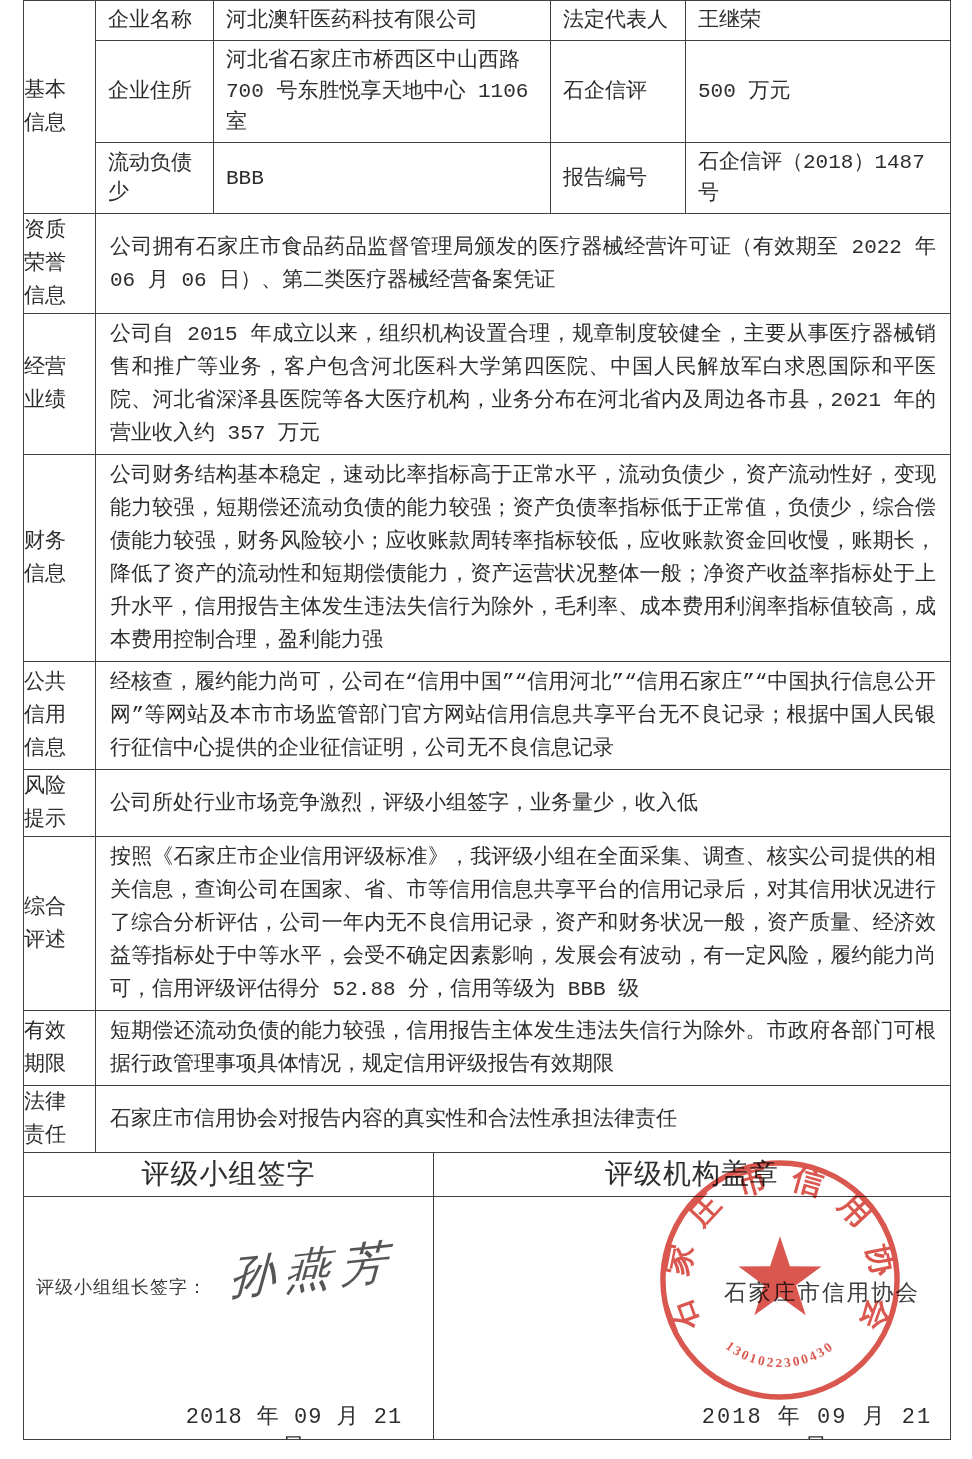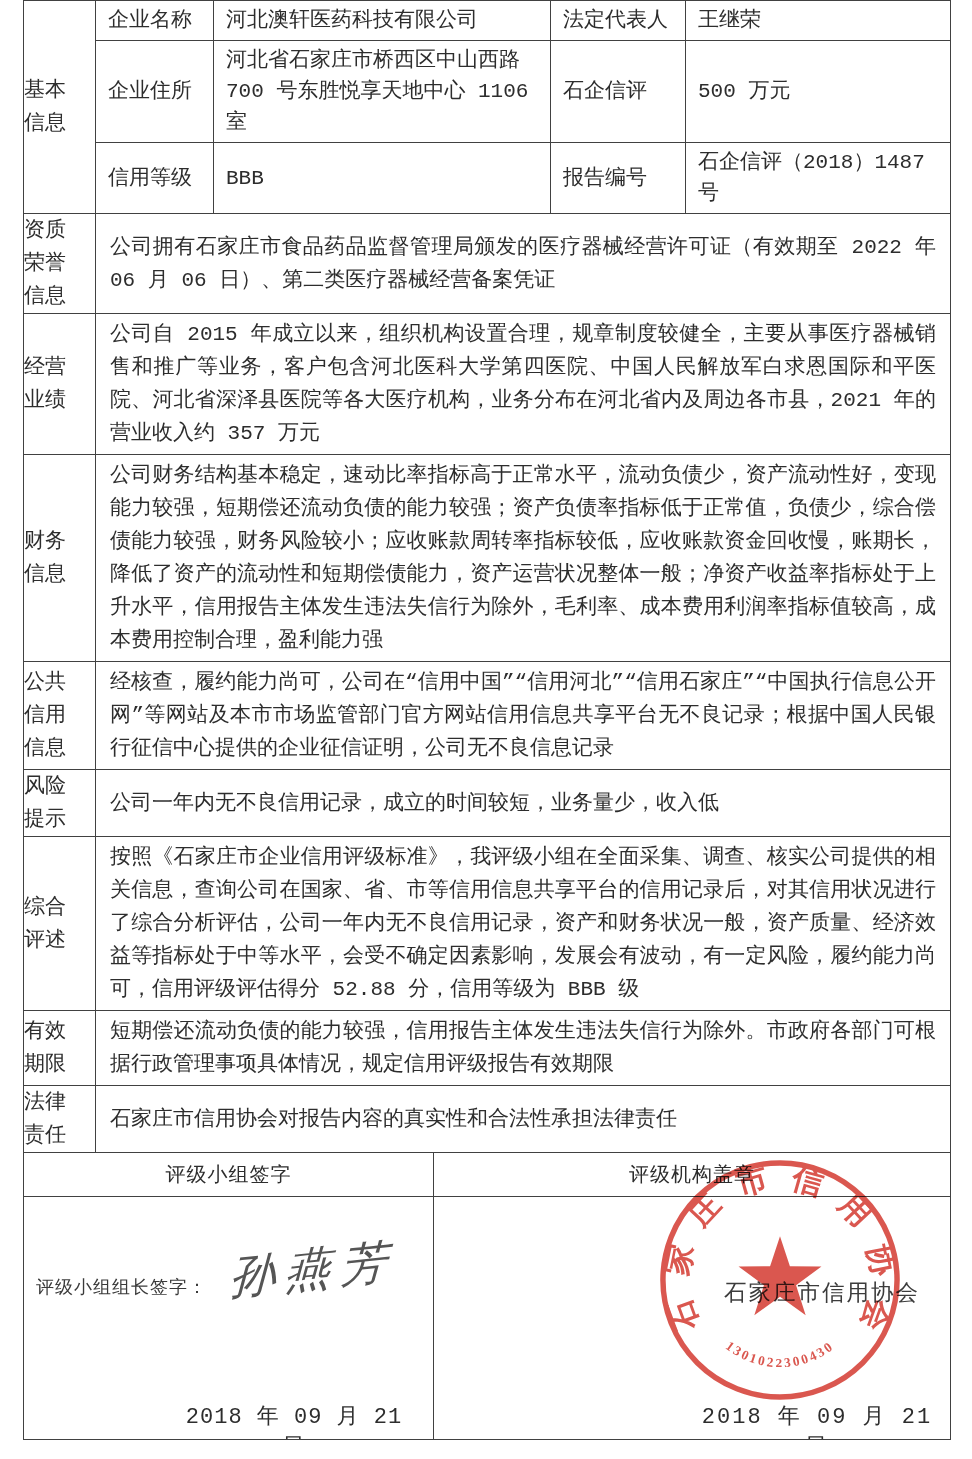--- a/index.html
+++ b/index.html
@@ -32,21 +32,21 @@
   }
   .fld{padding:2px 4px 2px 12px;line-height:29px;}
   .val{padding:4px 6px 4px 12px;line-height:31px;}
   .content{
     padding:4px 14px;
     line-height:33px;
     text-align:justify;
   }
   .hdr{
     text-align:center;
-    font-size:20px;
+    font-size:28px;
     letter-spacing:1px;
   }
   .sigcell{position:relative;padding:0;}
   .leader-label{
     position:absolute;left:12px;top:78px;
     font-size:18px;letter-spacing:1px;color:#3a3a3a;
   }
   .signature{
     position:absolute;left:205px;top:42px;
     font-size:46px;
@@ -104,21 +104,21 @@
         <td class="fld">法定代表人</td>
         <td class="val">王继荣</td>
       </tr>
       <tr style="height:70px">
         <td class="fld">企业住所</td>
         <td class="val">河北省石家庄市桥西区中山西路 700 号东胜悦享天地中心 1106 室</td>
         <td class="fld">石企信评</td>
         <td class="val">500 万元</td>
       </tr>
       <tr style="height:63px">
-        <td class="fld">信用等级</td>
+        <td class="fld">流动负债少</td>
         <td class="val">BBB</td>
         <td class="fld">报告编号</td>
         <td class="val">石企信评（2018）1487 号</td>
       </tr>
       <tr style="height:97px">
         <td class="sec">资质
 荣誉
 信息</td>
         <td class="content" colspan="4">公司拥有石家庄市食品药品监督管理局颁发的医疗器械经营许可证（有效期至 2022 年 06 月 06 日）、第二类医疗器械经营备案凭证</td>
       </tr>
@@ -134,21 +134,21 @@
       </tr>
       <tr style="height:100px">
         <td class="sec">公共
 信用
 信息</td>
         <td class="content" colspan="4">经核查，履约能力尚可，公司在“信用中国”“信用河北”“信用石家庄”“中国执行信息公开网”等网站及本市市场监管部门官方网站信用信息共享平台无不良记录；根据中国人民银行征信中心提供的企业征信证明，公司无不良信息记录</td>
       </tr>
       <tr style="height:63px">
         <td class="sec">风险
 提示</td>
-        <td class="content" colspan="4">公司一年内无不良信用记录，成立的时间较短，业务量少，收入低</td>
+        <td class="content" colspan="4">公司所处行业市场竞争激烈，评级小组签字，业务量少，收入低</td>
       </tr>
       <tr style="height:164px">
         <td class="sec">综合
 评述</td>
         <td class="content" colspan="4">按照《石家庄市企业信用评级标准》，我评级小组在全面采集、调查、核实公司提供的相关信息，查询公司在国家、省、市等信用信息共享平台的信用记录后，对其信用状况进行了综合分析评估，公司一年内无不良信用记录，资产和财务状况一般，资产质量、经济效益等指标处于中等水平，会受不确定因素影响，发展会有波动，有一定风险，履约能力尚可，信用评级评估得分 52.88 分，信用等级为 BBB 级</td>
       </tr>
       <tr style="height:70px">
         <td class="sec">有效
 期限</td>
         <td class="content" colspan="4">短期偿还流动负债的能力较强，信用报告主体发生违法失信行为除外。市政府各部门可根据行政管理事项具体情况，规定信用评级报告有效期限</td>

